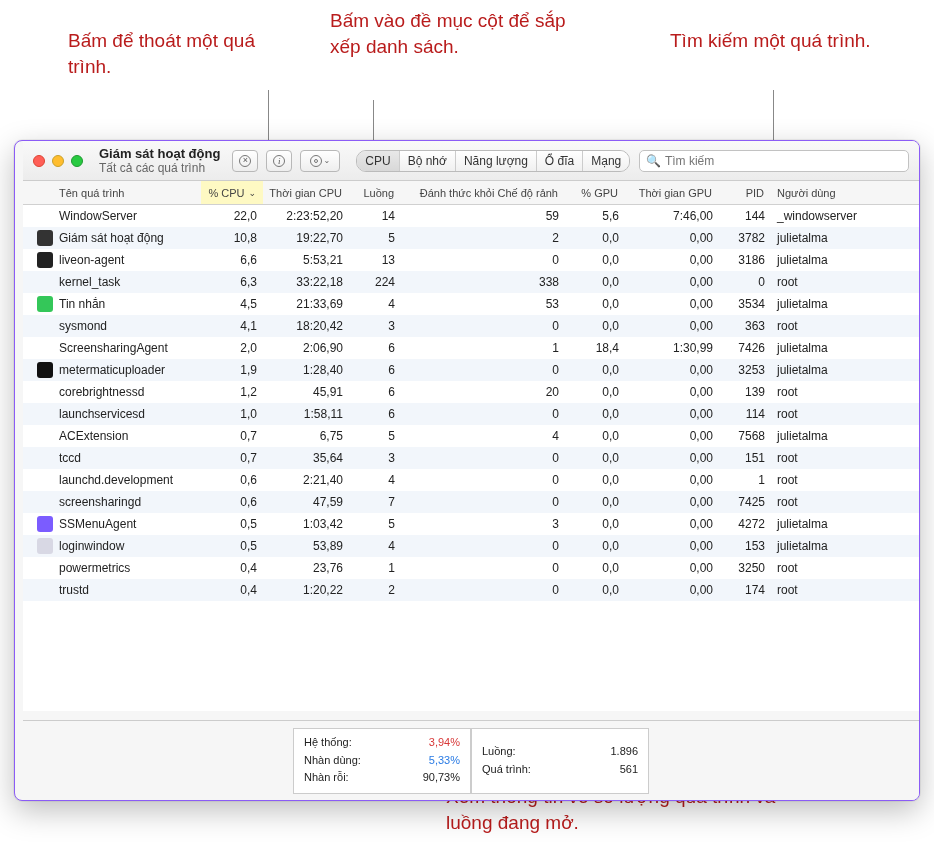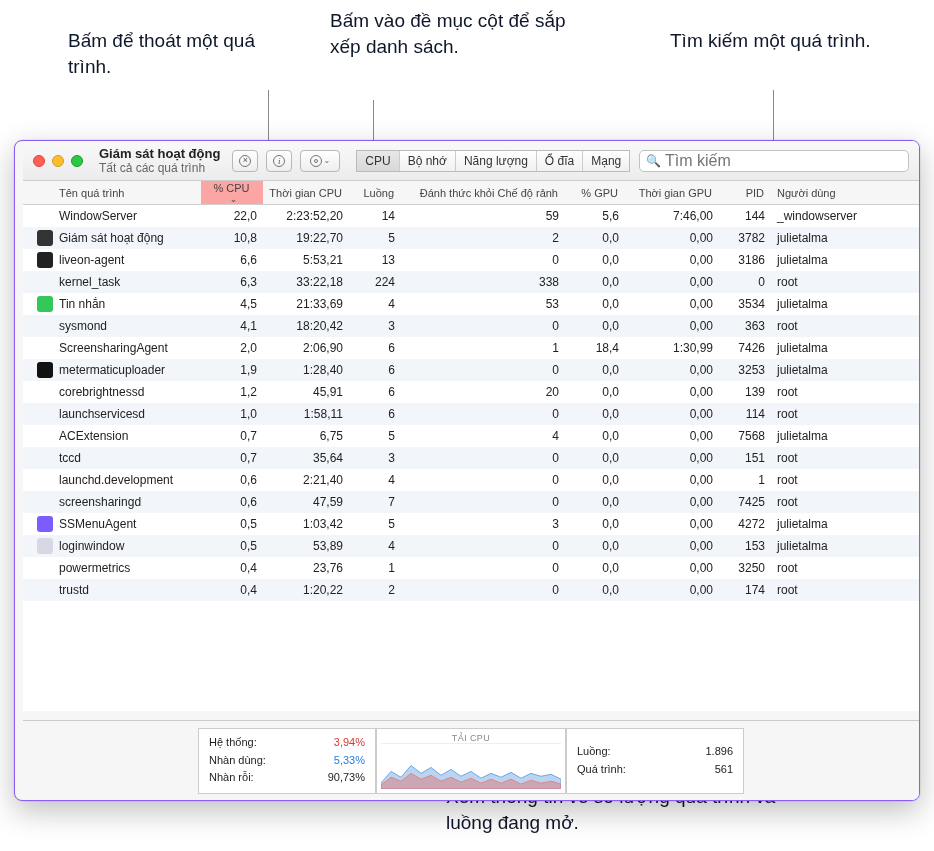--- a/index.html
+++ b/index.html
@@ -9,21 +9,21 @@
   width: 934px;
   height: 851px;
   position: relative;
   font-size: 13px;
   color: #222;
 }
 .callout {
   position: absolute;
   font-size: 19px;
   line-height: 1.35;
-  color: #0f172a;
+  color: #b91c1c;
 }
 .callout-line {
   position: absolute;
   background: #888;
 }
 .window {
   position: absolute;
   left: 14px;
   top: 140px;
   width: 906px;
@@ -62,21 +62,21 @@
   display: flex; align-items: center; justify-content: center;
   font-size: 12px; color: #555;
 }
 .tb-btn.wide { width: 40px; gap: 1px; }
 .tabs {
   display: flex;
   margin-left: 8px;
   font-size: 12px;
   background: #f0f0f0;
   border: 1px solid #bbb;
-  border-radius: 0;
+  border-radius: 10px;
   overflow: hidden;
 }
 .tab {
   padding: 3px 8px;
   border-right: 1px solid #ccc;
   color: #333;
   background: linear-gradient(#fff,#f0f0f0);
 }
 .tab:last-child { border-right: none; }
 .tab.active { background: linear-gradient(#e8e8e8,#d8d8d8); }
@@ -86,21 +86,21 @@
   align-items: center;
   border: 1px solid #c2c2c2;
   border-radius: 5px;
   background: #fff;
   height: 22px;
   padding: 0 6px;
   width: 270px;
 }
 .search input {
   border: none; outline: none;
-  font-size: 16px;
+  font-size: 12px;
   width: 100%;
   color: #888;
 }
 .mag { color: #888; margin-right: 4px; font-size: 12px; }
 .headers {
   display: flex;
   height: 24px;
   background: #f6f6f6;
   border-bottom: 1px solid #d0d0d0;
   font-size: 11px;
@@ -108,21 +108,21 @@
   align-items: center;
 }
 .h {
   padding: 0 6px;
   display: flex;
   align-items: center;
   justify-content: flex-end;
   height: 100%;
   border-right: 1px solid rgba(0,0,0,0);
 }
-.h.sortcol { background: #fca5a5; flex-direction: column; }
+.h.sortcol { background: #fef9c3; }
 .h .chev { margin-left: 4px; font-size: 9px; }
 .h.left { justify-content: flex-start; }
 .col-icon { width: 30px; }
 .col-name { width: 148px; }
 .col-cpu { width: 62px; }
 .col-cputime { width: 86px; }
 .col-threads { width: 52px; text-align: center; }
 .col-idle { width: 164px; }
 .col-gpu { width: 60px; }
 .col-gputime { width: 94px; }
@@ -478,29 +478,20 @@
         </div>
       <div class="statrow">
           <span>Nhàn dùng:</span>
           <span class="v-blue">5,33%</span>
         </div>
       <div class="statrow">
           <span>Nhàn rỗi:</span>
           <span>90,73%</span>
         </div>
     </div>
-    <div class="fbox graph">
-      <div class="graph-title">TẢI CPU</div>
-      <div class="graph-canvas">
-        <svg viewBox="0 0 180 46" preserveAspectRatio="none">
-          <path d="M0,40 L10,28 L20,34 L30,22 L40,30 L50,24 L60,32 L70,26 L80,33 L90,28 L100,35 L110,30 L120,34 L130,29 L140,35 L150,30 L160,33 L170,31 L180,36 L180,46 L0,46 Z" fill="rgba(120,170,230,0.5)" stroke="#6fa6e0" stroke-width="1"></path>
-          <path d="M0,42 L10,34 L20,38 L30,30 L40,36 L50,32 L60,38 L70,34 L80,39 L90,35 L100,40 L110,36 L120,40 L130,36 L140,41 L150,37 L160,40 L170,38 L180,41 L180,46 L0,46 Z" fill="rgba(220,120,120,0.5)" stroke="#d88" stroke-width="1"></path>
-        </svg>
-      </div>
-    </div>
     <div class="fbox counts">
       <div class="statrow">
           <span>Luồng:</span>
           <span>1.896</span>
         </div>
       <div class="statrow">
           <span>Quá trình:</span>
           <span>561</span>
         </div>
     </div>

